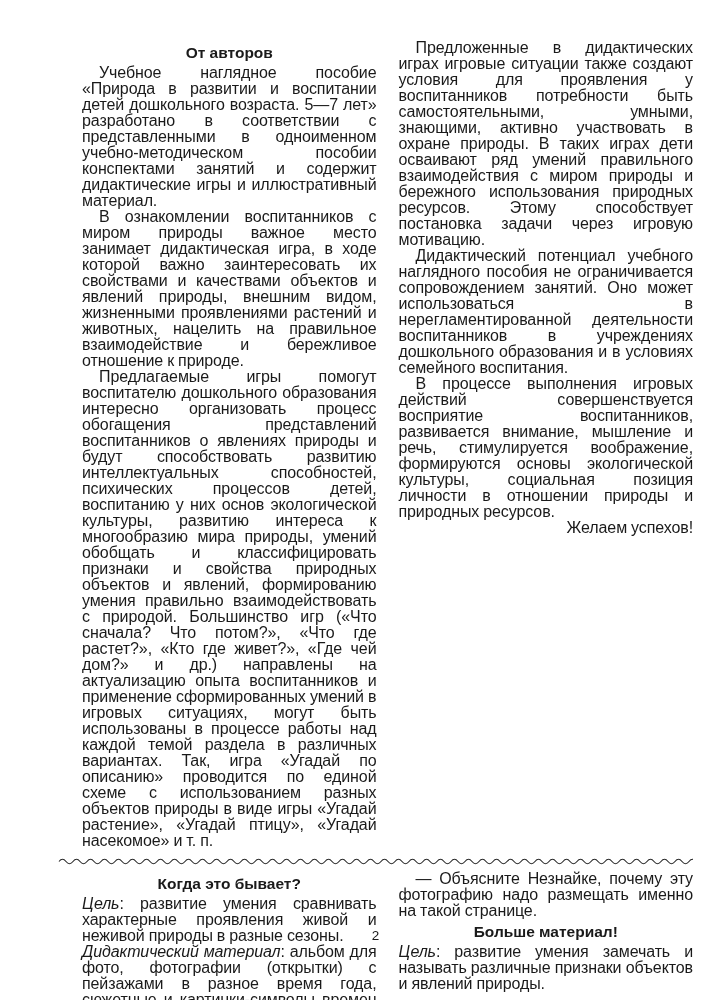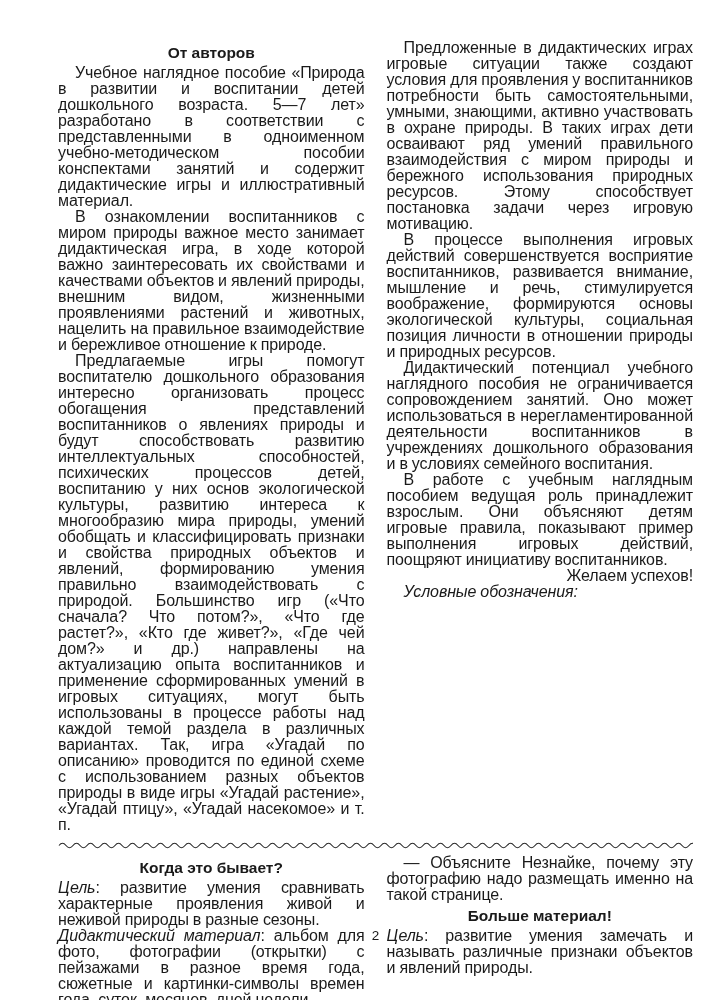--- a/index.html
+++ b/index.html
@@ -7,21 +7,21 @@
     position:relative;
     width:719px;height:1000px;
     margin:0 auto;
     background:#ffffff;
     box-sizing:border-box;
     padding:40px 26px 0 58px;
     font-family:"Liberation Sans","DejaVu Sans",sans-serif;
     color:#1a1a1a;
     overflow:hidden;
   }
-  .row{display:flex;gap:22px;}
+  .row{display:flex;gap:22px;margin-left:24px;}
   .row.top{min-height:488px;align-items:flex-start;}
   .col{flex:1 1 0;min-width:0;}
   .para{
     margin:0;
     font-size:16px;
     line-height:16px;
     text-align:justify;
     letter-spacing:-0.1px;
     word-spacing:-0.3px;
   }
@@ -60,25 +60,23 @@
 
   <div class="row top">
     <div class="col">
         <div class="heading">От авторов</div>
         <p class="para ind"><span>Учебное наглядное пособие «Природа в развитии и воспитании детей дошкольного возраста. 5—7 лет» разработано в соответствии с представленными в одноименном учебно-методическом пособии конспектами занятий и содержит дидактические игры и иллюстративный материал.</span></p>
         <p class="para ind"><span>В ознакомлении воспитанников с миром природы важное место занимает дидактическая игра, в ходе которой важно заинтересовать их свойствами и качествами объектов и явлений природы, внешним видом, жизненными проявлениями растений и животных, нацелить на правильное взаимодействие и бережливое отношение к природе.</span></p>
         <p class="para ind"><span>Предлагаемые игры помогут воспитателю дошкольного образования интересно организовать процесс обогащения представлений воспитанников о явлениях природы и будут способствовать развитию интеллектуальных способностей, психических процессов детей, воспитанию у них основ экологической культуры, развитию интереса к многообразию мира природы, умений обобщать и классифицировать признаки и свойства природных объектов и явлений, формированию умения правильно взаимодействовать с природой. Большинство игр («Что сначала? Что потом?», «Что где растет?», «Кто где живет?», «Где чей дом?» и др.) направлены на актуализацию опыта воспитанников и применение сформированных умений в игровых ситуациях, могут быть использованы в процессе работы над каждой темой раздела в различных вариантах. Так, игра «Угадай по описанию» проводится по единой схеме с использованием разных объектов природы в виде игры «Угадай растение», «Угадай птицу», «Угадай насекомое» и т. п.</span></p>
       </div>
     <div class="col">
         <p class="para ind"><span>Предложенные в дидактических играх игровые ситуации также создают условия для проявления у воспитанников потребности быть самостоятельными, умными, знающими, активно участвовать в охране природы. В таких играх дети осваивают ряд умений правильного взаимодействия с миром природы и бережного использования природных ресурсов. Этому способствует постановка задачи через игровую мотивацию.</span></p>
+        <p class="para ind"><span>Дидактический потенциал учебного наглядного пособия не ограничивается сопровождением занятий. Оно может использоваться в нерегламентированной деятельности воспитанников в учреждениях дошкольного образования и в условиях семейного воспитания.</span></p>
         <p class="para ind"><span>В процессе выполнения игровых действий совершенствуется восприятие воспитанников, развивается внимание, мышление и речь, стимулируется воображение, формируются основы экологической культуры, социальная позиция личности в отношении природы и природных ресурсов.</span></p>
-        <p class="para ind"><span>Дидактический потенциал учебного наглядного пособия не ограничивается сопровождением занятий. Оно может использоваться в нерегламентированной деятельности воспитанников в учреждениях дошкольного образования и в условиях семейного воспитания.</span></p>
-        <p class="para ind"><span>В работе с учебным наглядным пособием ведущая роль принадлежит взрослым. Они объясняют детям игровые правила, показывают пример выполнения игровых действий, поощряют инициативу воспитанников.</span></p>
         <p class="para right"><span>Желаем успехов!</span></p>
-        <p class="para ind"><span class="it">Условные обозначения:</span></p>
       </div>
   </div>
 
   <div class="wave-wrap">
     <svg width="635" height="9" viewBox="0 0 635 9">
       <path class="wave-path" id="wavepath" d="M1 5.5 q3.5 -4.5 7 0 t7 0 t7 0 t7 0 t7 0 t7 0 t7 0 t7 0 t7 0 t7 0 t7 0 t7 0 t7 0 t7 0 t7 0 t7 0 t7 0 t7 0 t7 0 t7 0 t7 0 t7 0 t7 0 t7 0 t7 0 t7 0 t7 0 t7 0 t7 0 t7 0 t7 0 t7 0 t7 0 t7 0 t7 0 t7 0 t7 0 t7 0 t7 0 t7 0 t7 0 t7 0 t7 0 t7 0 t7 0 t7 0 t7 0 t7 0 t7 0 t7 0 t7 0 t7 0 t7 0 t7 0 t7 0 t7 0 t7 0 t7 0 t7 0 t7 0 t7 0 t7 0 t7 0 t7 0 t7 0 t7 0 t7 0 t7 0 t7 0 t7 0 t7 0 t7 0 t7 0 t7 0 t7 0 t7 0 t7 0 t7 0 t7 0 t7 0 t7 0 t7 0 t7 0 t7 0 t7 0 t7 0 t7 0 t7 0 t7 0 t7 0 t7 0"></path>
     </svg>
   </div>
 
   <div class="row bottom">

